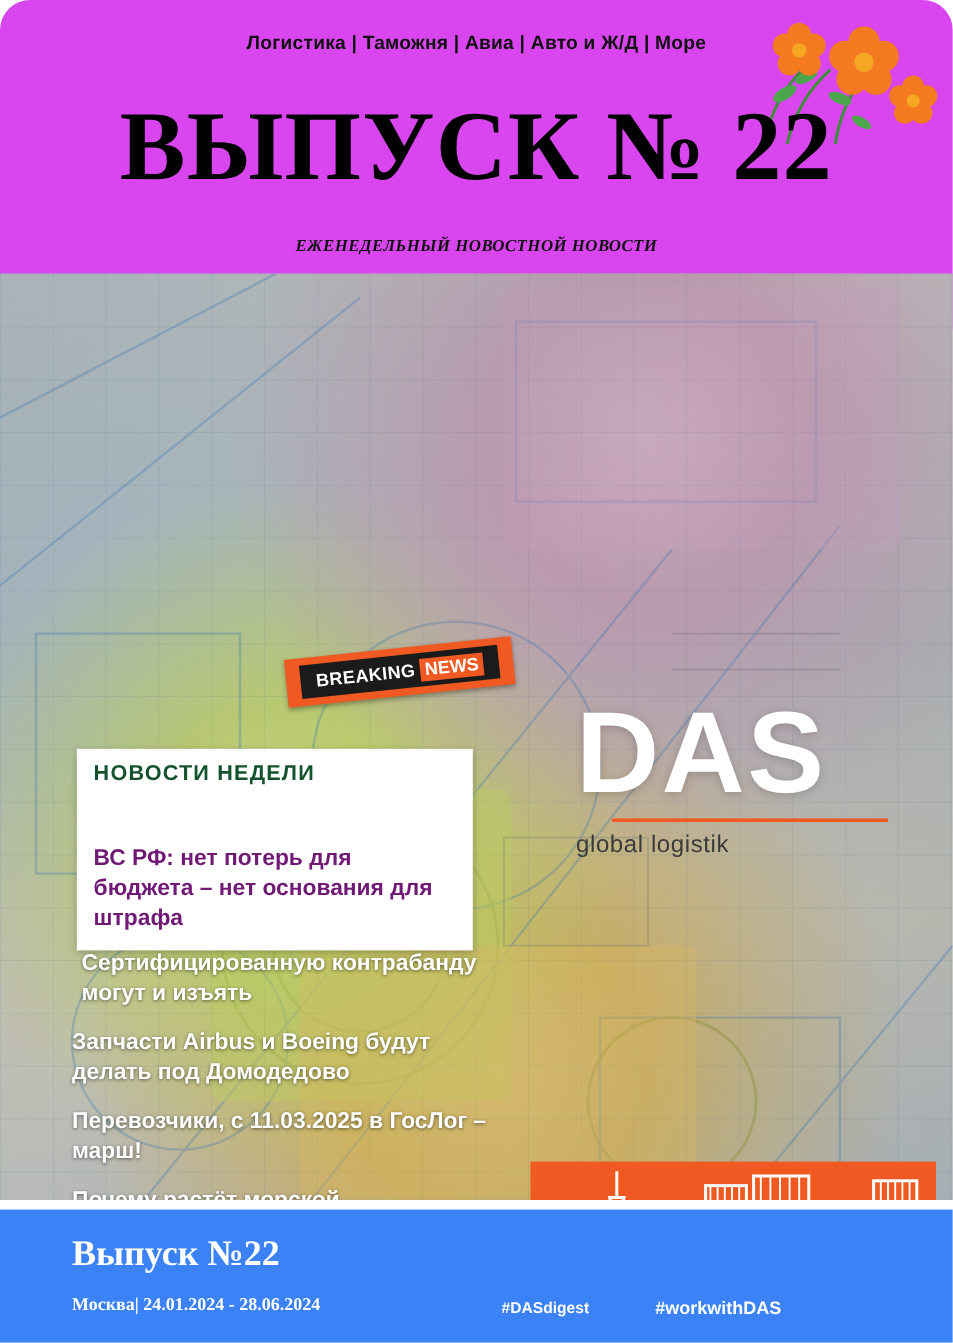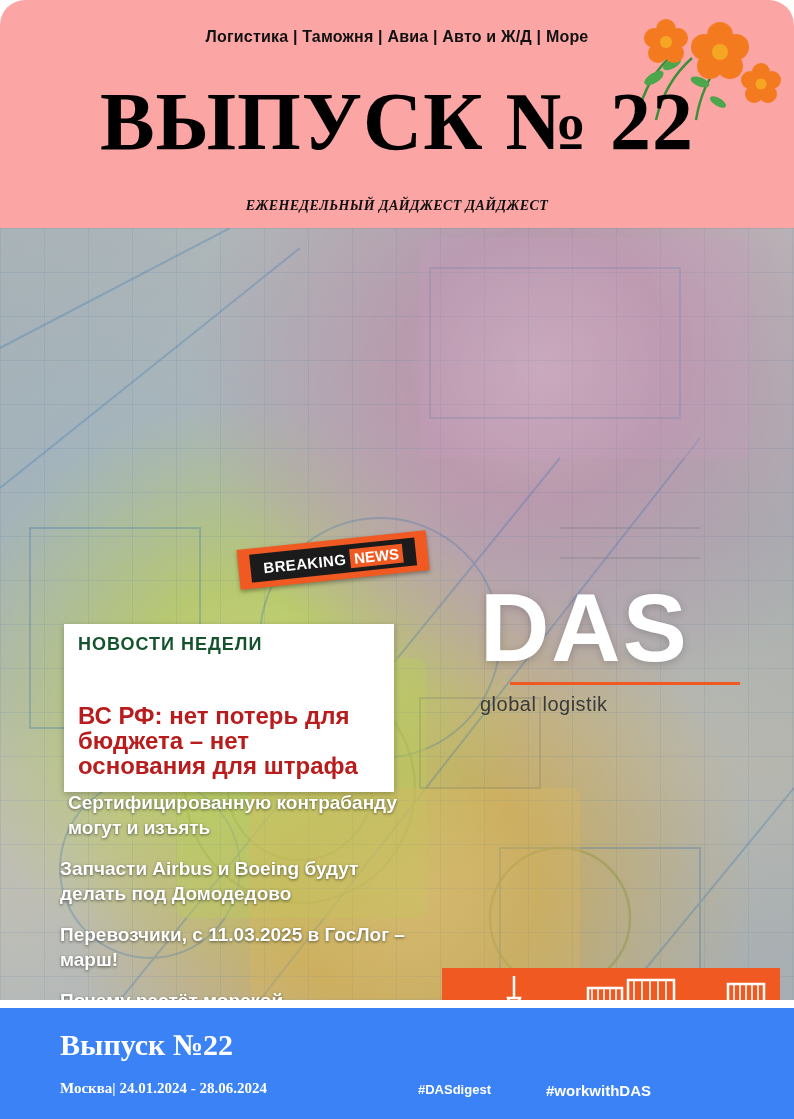--- a/index.html
+++ b/index.html
@@ -12,21 +12,21 @@
   .page {
     position: relative;
     width: 794px; height: 1119px;
     background: #ffffff;
   }
 
   
   .header {
     position: relative;
     height: 296px;
-    background: #fca5a5;
+    background: #d946ef;
     overflow: hidden;
     border-radius: 25px;
   }
   .rubrics {
     position: absolute;
     top: 28px; left: 0; right: 0;
     text-align: center;
     font-size: 16px;
     font-weight: bold;
     color: #111111;
@@ -130,23 +130,23 @@
     box-shadow: 0 2px 6px rgba(0,0,0,0.25);
   }
   .news-card .kicker {
     color: #14532d;
     font-weight: bold;
     font-size: 18px;
     letter-spacing: 1px;
     margin-bottom: 6px;
   }
   .news-card .headline {
-    color: #b91c1c;
-    font-weight: bold;
-    font-size: 24px;
+    color: #701a75;
+    font-weight: bold;
+    font-size: 19px;
     line-height: 25px;
     margin-top: 48px;
   }
 
   
   .news-list {
     position: absolute;
     top: 562px; left: 60px;
     width: 360px;
   }
@@ -283,21 +283,21 @@
             <circle cx="11" cy="-4" r="9"></circle>
           <circle cx="7" cy="10" r="9"></circle>
             <circle cx="-7" cy="10" r="9"></circle>
           <circle cx="-11" cy="-4" r="9"></circle>
           <circle cx="0" cy="0" r="5.5" fill="#f5a623"></circle>
         </g>
       </g>
     </svg>
 
     <div class="issue-title">ВЫПУСК № 22</div>
-    <div class="subtitle">ЕЖЕНЕДЕЛЬНЫЙ ДАЙДЖЕСТ ДАЙДЖЕСТ</div>
+    <div class="subtitle">ЕЖЕНЕДЕЛЬНЫЙ НОВОСТНОЙ НОВОСТИ</div>
   </div>
 
   <div class="cover">
     <div class="cover-grid"></div>
 
     <svg class="cover-lines" viewBox="0 0 794 772" preserveAspectRatio="none">
       <g stroke="#2f6fae" stroke-width="2" fill="none" opacity="0.5">
         <path d="M0 120 L 230 0"></path>
         <path d="M0 260 L 300 20"></path>
         <path d="M120 772 L 560 230"></path>

